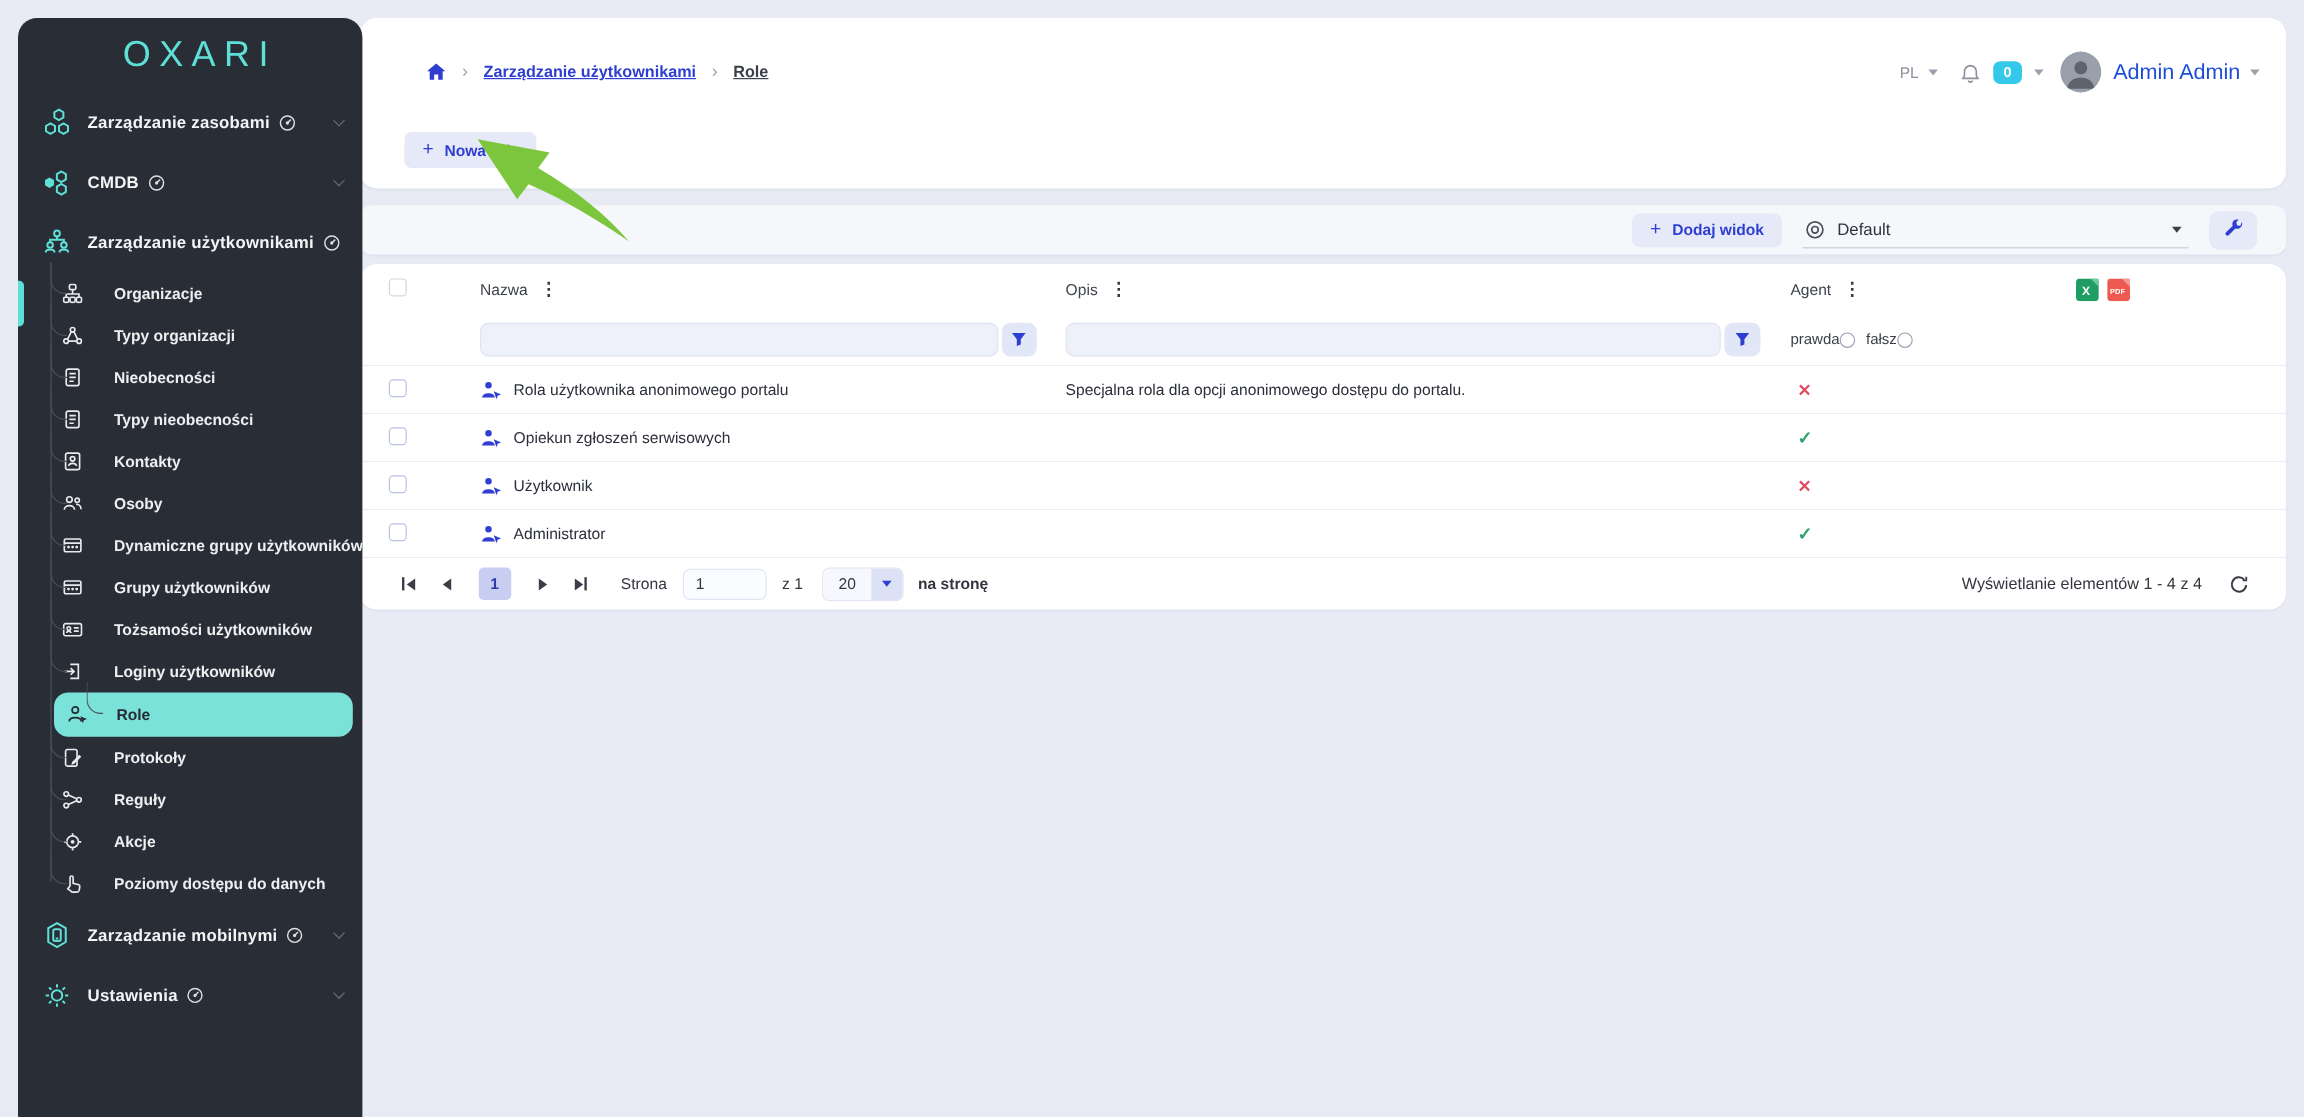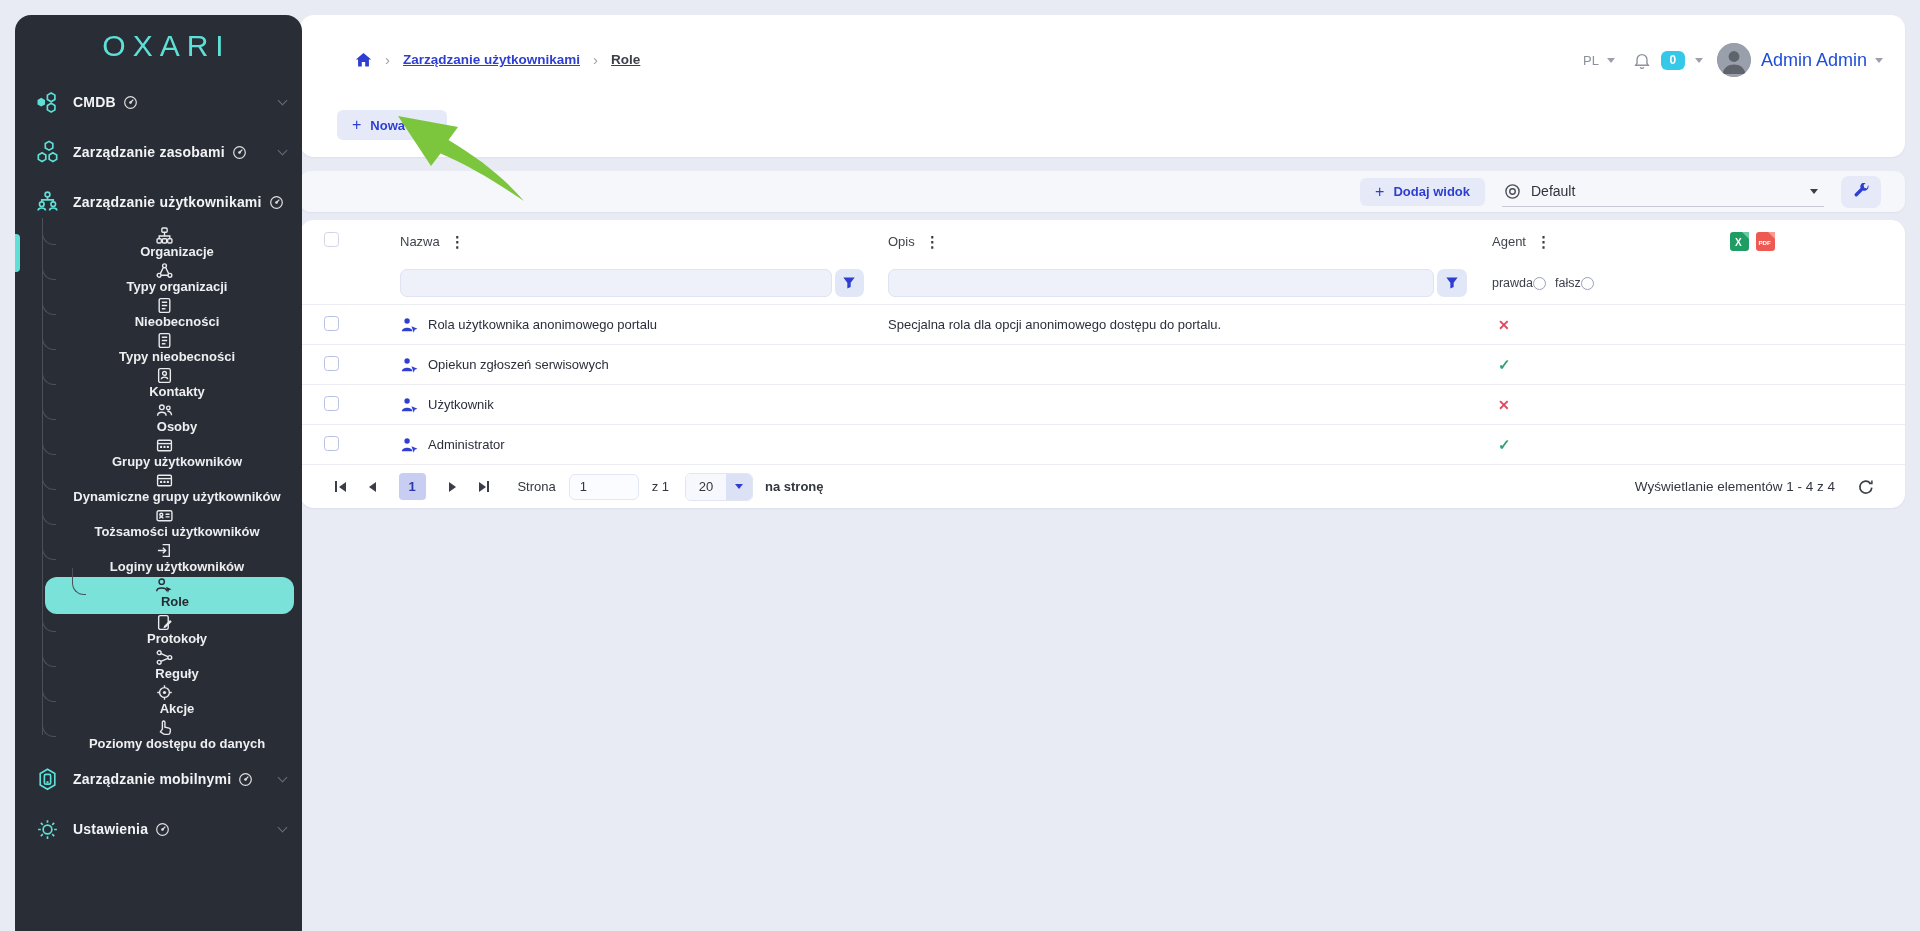--- a/index.html
+++ b/index.html
@@ -23,21 +23,21 @@
   .logo-text { color:#5ee0d6; font-size:30px; letter-spacing:7px; font-weight:400; }
   .nav-item { position:relative; height:50px; display:flex; align-items:center; padding-left:20px; }
   .nav-icon { width:25px; height:25px; color:#5ee0d6; margin-right:13px; flex:0 0 auto; }
   .nav-label { font-size:14px; font-weight:700; color:#f3f4f6; letter-spacing:.2px; white-space:nowrap; }
   .gauge { margin-left:7px; color:#eceef0; opacity:.92; flex:0 0 auto; }
   .chev { width:7px; height:7px; border-right:1.6px solid #9aa0ab; border-bottom:1.6px solid #9aa0ab;
           transform:rotate(45deg); opacity:.55; position:absolute; right:16px; top:50%; margin-top:-5px; }
   .section-indicator { position:absolute; left:0; top:219px; width:5px; height:38px; background:#5ee0d6; border-radius:0 4px 4px 0; }
   .subtree { position:relative; }
   .subtree::before { content:''; position:absolute; left:27px; top:-8px; height:516px; border-left:1.3px solid #4b505b; }
-  .sub-item { position:relative; height:35px; display:flex; align-items:center; padding-left:37px;flex-direction:column; }
+  .sub-item { position:relative; height:35px; display:flex; align-items:center; padding-left:37px; }
   .sub-item::before { content:''; position:absolute; left:27px; top:-9px; height:26px; width:13px;
      border-left:1.3px solid #4b505b; border-bottom:1.3px solid #4b505b; border-bottom-left-radius:12px; }
   .sub-icon { width:17px; height:17px; color:#e9ebee; margin-right:26px; flex:0 0 auto; }
   .sub-label { font-size:13px; font-weight:700; color:#edeff1; white-space:nowrap; }
   .sub-item.active { background:#7be2da; border-radius:12px; margin-left:30px; margin-right:8px;
      padding-left:11px; height:37px; }
   .sub-item.active .sub-icon { color:#262a33; margin-right:24px; }
   .sub-item.active .sub-label { color:#262a33; }
 
   
@@ -131,45 +131,45 @@
 
 <nav class="sidebar">
   <div class="logo-row">
     <span class="logo-text">OXARI</span>
   </div>
   <div class="section-indicator"></div>
 
   <div class="nav-item clickable">
     <span class="nav-icon">
       <svg viewBox="0 0 24 24" fill="none" stroke="currentColor" stroke-width="1.6">
-          <path d="M6 7.5l3.6 2.1v4.2L6 15.9l-3.6-2.1V9.6z" fill="currentColor" stroke="none"></path>
-          <path d="M15.5 2.8l3.6 2.1v4.2l-3.6 2.1-3.6-2.1V4.9z"></path>
-          <path d="M15.5 12.8l3.6 2.1v4.2l-3.6 2.1-3.6-2.1v-4.2z"></path>
-        </svg>
-    </span>
-    <span class="nav-label">CMDB</span>
+          <path d="M13.5 1.3l3.6 2.1v4.2l-3.6 2.1-3.6-2.1V3.4z"></path>
+          <path d="M6.8 12.3l3.6 2.1v4.2l-3.6 2.1-3.6-2.1v-4.2z"></path>
+          <path d="M17.2 12.3l3.6 2.1v4.2l-3.6 2.1-3.6-2.1v-4.2z"></path>
+        </svg>
+    </span>
+    <span class="nav-label">Zarządzanie zasobami</span>
     <span class="gauge">
       <svg width="15" height="15" viewBox="0 0 16 16" fill="none" stroke="currentColor" stroke-width="1.3">
           <circle cx="8" cy="8" r="6.2"></circle>
           <path d="M8 8l3-3"></path>
           <circle cx="8" cy="8" r="0.8" fill="currentColor"></circle>
         </svg>
     </span>
     <span class="chev"></span>
   </div>
 
   <div class="nav-item clickable">
     <span class="nav-icon">
       <svg viewBox="0 0 24 24" fill="none" stroke="currentColor" stroke-width="1.6">
-          <path d="M13.5 1.3l3.6 2.1v4.2l-3.6 2.1-3.6-2.1V3.4z"></path>
-          <path d="M6.8 12.3l3.6 2.1v4.2l-3.6 2.1-3.6-2.1v-4.2z"></path>
-          <path d="M17.2 12.3l3.6 2.1v4.2l-3.6 2.1-3.6-2.1v-4.2z"></path>
-        </svg>
-    </span>
-    <span class="nav-label">Zarządzanie zasobami</span>
+          <path d="M6 7.5l3.6 2.1v4.2L6 15.9l-3.6-2.1V9.6z" fill="currentColor" stroke="none"></path>
+          <path d="M15.5 2.8l3.6 2.1v4.2l-3.6 2.1-3.6-2.1V4.9z"></path>
+          <path d="M15.5 12.8l3.6 2.1v4.2l-3.6 2.1-3.6-2.1v-4.2z"></path>
+        </svg>
+    </span>
+    <span class="nav-label">CMDB</span>
     <span class="gauge">
       <svg width="15" height="15" viewBox="0 0 16 16" fill="none" stroke="currentColor" stroke-width="1.3">
           <circle cx="8" cy="8" r="6.2"></circle>
           <path d="M8 8l3-3"></path>
           <circle cx="8" cy="8" r="0.8" fill="currentColor"></circle>
         </svg>
     </span>
     <span class="chev"></span>
   </div>
 
@@ -261,33 +261,33 @@
     <div class="sub-item clickable">
       <span class="sub-icon">
         <svg viewBox="0 0 16 16" fill="none" stroke="currentColor" stroke-width="1.3">
             <rect x="1.5" y="3" width="13" height="10" rx="1.2"></rect>
             <path d="M1.5 6.2h13"></path>
             <circle cx="4.8" cy="9.3" r="1.1" fill="currentColor" stroke="none"></circle>
             <circle cx="8" cy="9.3" r="1.1" fill="currentColor" stroke="none"></circle>
             <circle cx="11.2" cy="9.3" r="1.1" fill="currentColor" stroke="none"></circle>
           </svg>
       </span>
-      <span class="sub-label">Grupy użytkowników</span>
+      <span class="sub-label">Dynamiczne grupy użytkowników</span>
     </div>
     <div class="sub-item clickable">
       <span class="sub-icon">
         <svg viewBox="0 0 16 16" fill="none" stroke="currentColor" stroke-width="1.3">
             <rect x="1.5" y="3" width="13" height="10" rx="1.2"></rect>
             <path d="M1.5 6.2h13"></path>
             <circle cx="4.8" cy="9.3" r="1.1" fill="currentColor" stroke="none"></circle>
             <circle cx="8" cy="9.3" r="1.1" fill="currentColor" stroke="none"></circle>
             <circle cx="11.2" cy="9.3" r="1.1" fill="currentColor" stroke="none"></circle>
           </svg>
       </span>
-      <span class="sub-label">Dynamiczne grupy użytkowników</span>
+      <span class="sub-label">Grupy użytkowników</span>
     </div>
     <div class="sub-item clickable">
       <span class="sub-icon">
         <svg viewBox="0 0 16 16" fill="none" stroke="currentColor" stroke-width="1.3">
             <rect x="1" y="3.5" width="14" height="9.5" rx="1.5"></rect>
             <circle cx="5" cy="7.3" r="1.4"></circle>
             <path d="M3.4 10.8c0-1.8 3.2-1.8 3.2 0M9 6.8h3.8M9 9.3h3.8"></path>
           </svg>
       </span>
       <span class="sub-label">Tożsamości użytkowników</span>

